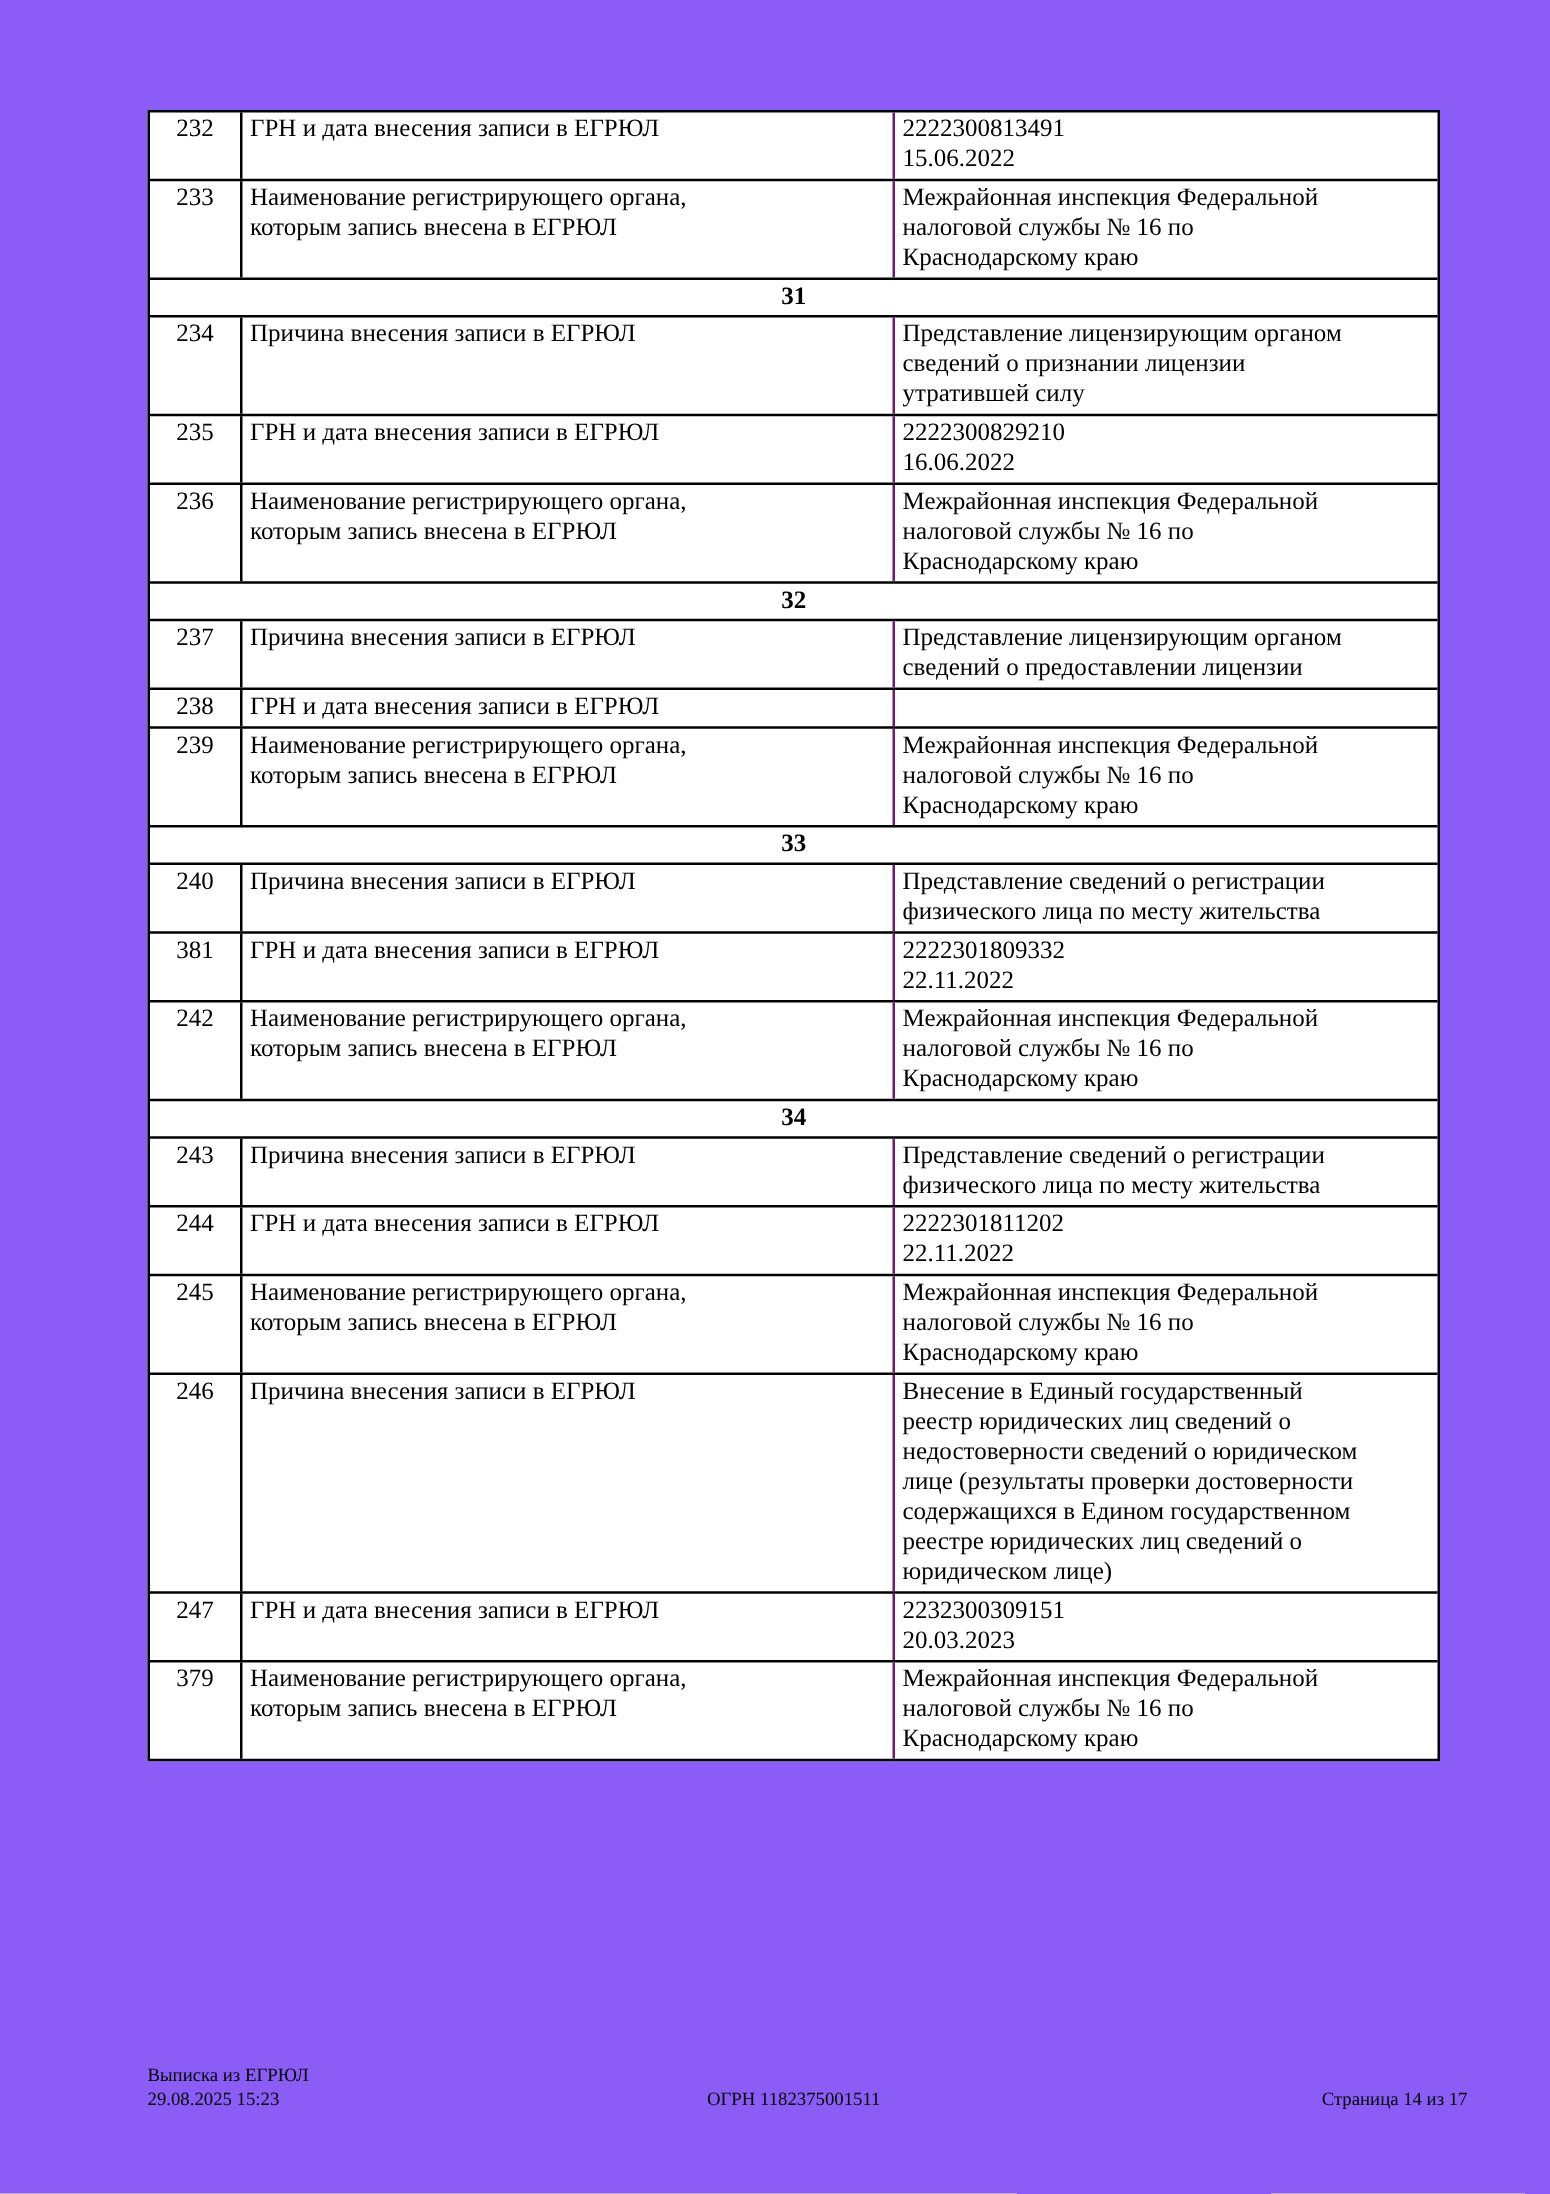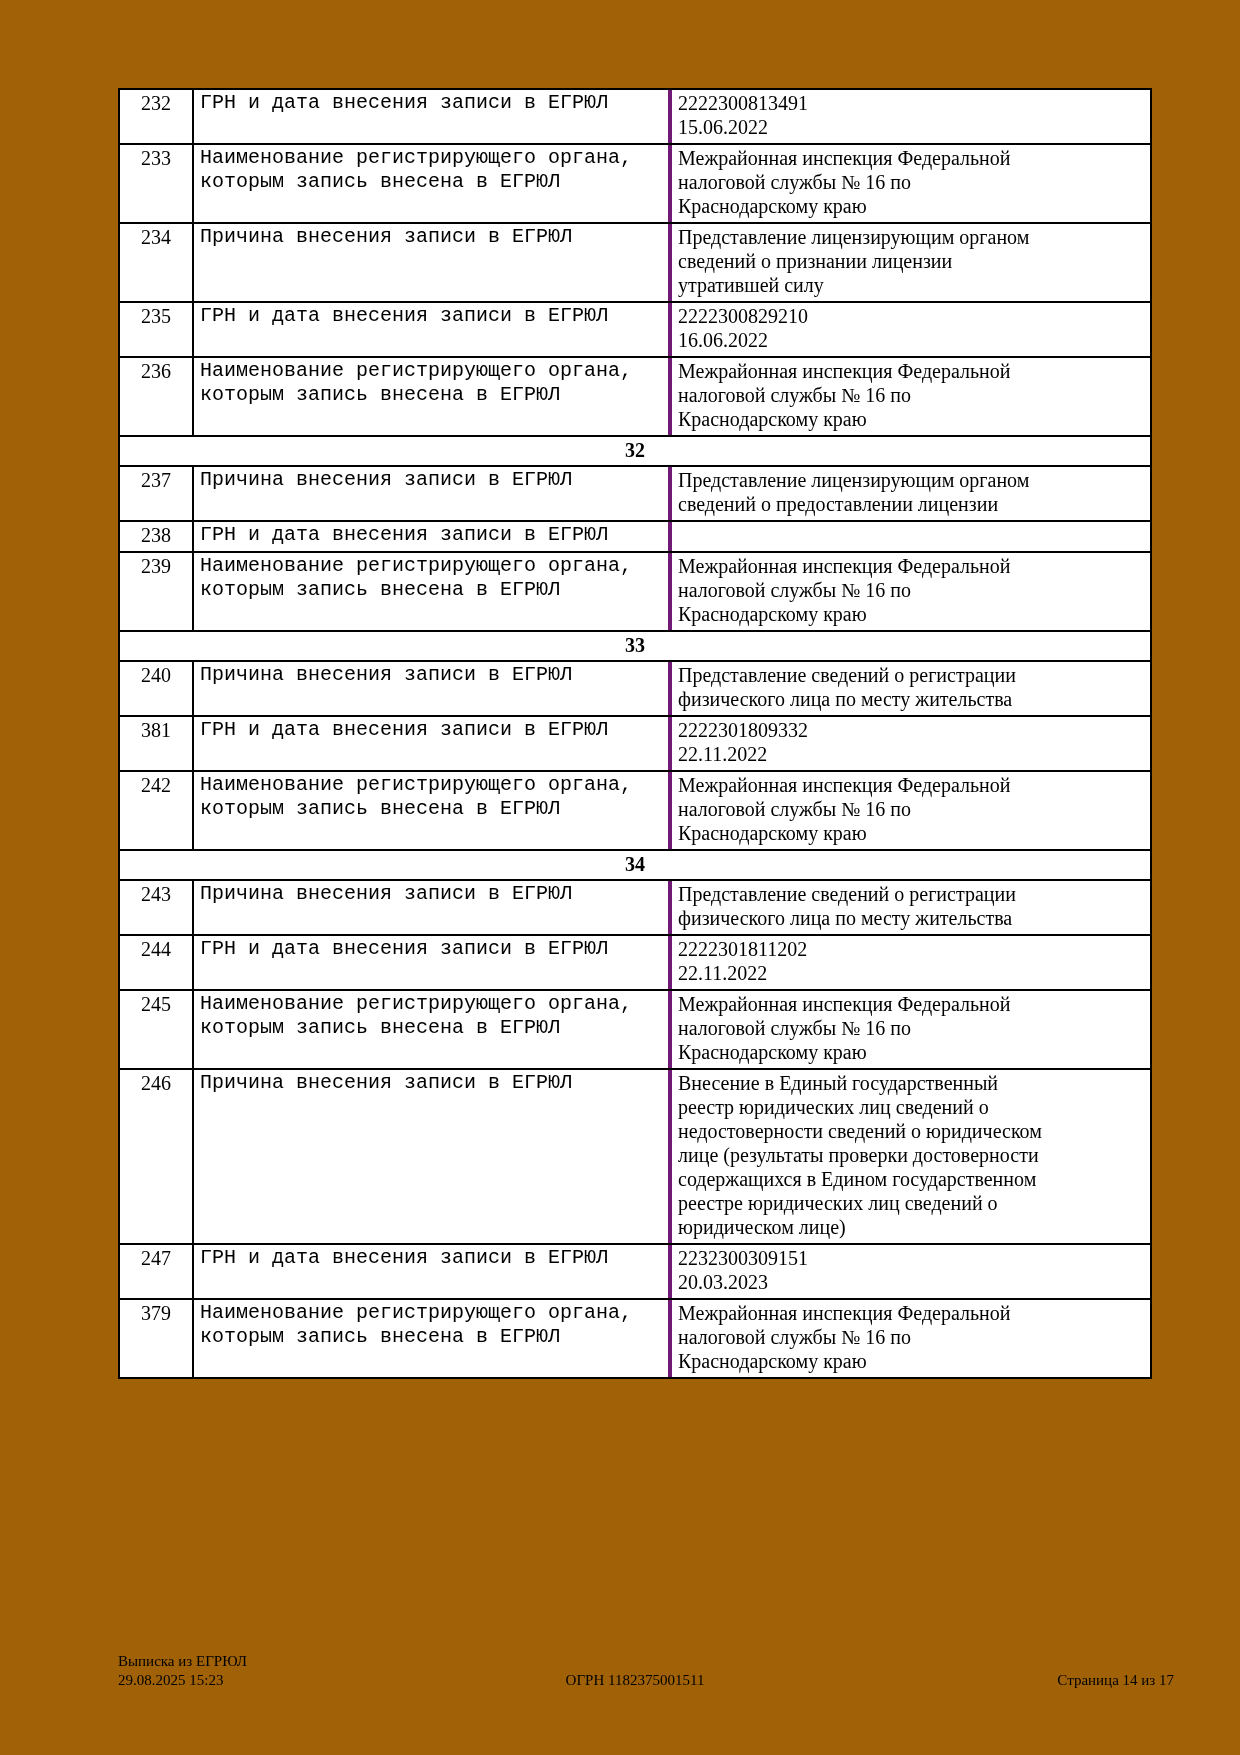--- a/index.html
+++ b/index.html
@@ -3,21 +3,21 @@
 <meta charset="utf-8">
 <style>
   * { box-sizing: border-box; margin: 0; padding: 0; }
   html, body { background: #ffffff; }
   body {
     width: 1240px; height: 1755px;
     position: relative;
     font-family: "Liberation Serif", "DejaVu Serif", serif;
     color: #000000;
   }
-  .page { position: absolute; inset: 0; background: #a16207; }
+  .page { position: absolute; inset: 0; background: #8b5cf6; }
   .egrul-table {
     position: absolute;
     left: 118px; top: 88px;
     width: 1034px;
     border: 2px solid #000000;
     background: #ffffff;
   }
   .entry-row { display: flex; border-top: 2px solid #000000; }
   .egrul-table > :first-child { border-top: none; }
   .section-row {
@@ -33,24 +33,23 @@
     line-height: 24px;
     padding: 1px 8px 4px 6px;
   }
   .c-num {
     width: 74px; flex: none;
     border-right: 2px solid #000000;
     text-align: center;
     padding-left: 2px; padding-right: 2px;
   }
   .c-label {
-    width: 478px; flex: none;
-    border-right: 4px solid #701a75;
+    width: 522px; flex: none;
+    border-right: 2px solid #701a75;
     white-space: pre-line;
-    font-family: Liberation Mono, monospace;
   }
   .c-value { flex: 1; white-space: pre-line; }
   .footer {
     position: absolute;
     left: 118px; top: 1652px;
     width: 1034px;
     font-size: 15px;
     line-height: 19px;
   }
   .footer-left { position: absolute; left: 0; top: 0; }
@@ -69,20 +68,23 @@
         <div class="cell c-value">2222300813491
 15.06.2022</div>
       </div>
       <div class="entry-row">
         <div class="cell c-num">233</div>
         <div class="cell c-label">Наименование регистрирующего органа,
 которым запись внесена в ЕГРЮЛ</div>
         <div class="cell c-value">Межрайонная инспекция Федеральной
 налоговой службы № 16 по
 Краснодарскому краю</div>
+      </div>
+      <div class="section-row">
+        <div>31</div>
       </div>
       <div class="entry-row">
         <div class="cell c-num">234</div>
         <div class="cell c-label">Причина внесения записи в ЕГРЮЛ</div>
         <div class="cell c-value">Представление лицензирующим органом
 сведений о признании лицензии
 утратившей силу</div>
       </div>
       <div class="entry-row">
         <div class="cell c-num">235</div>

